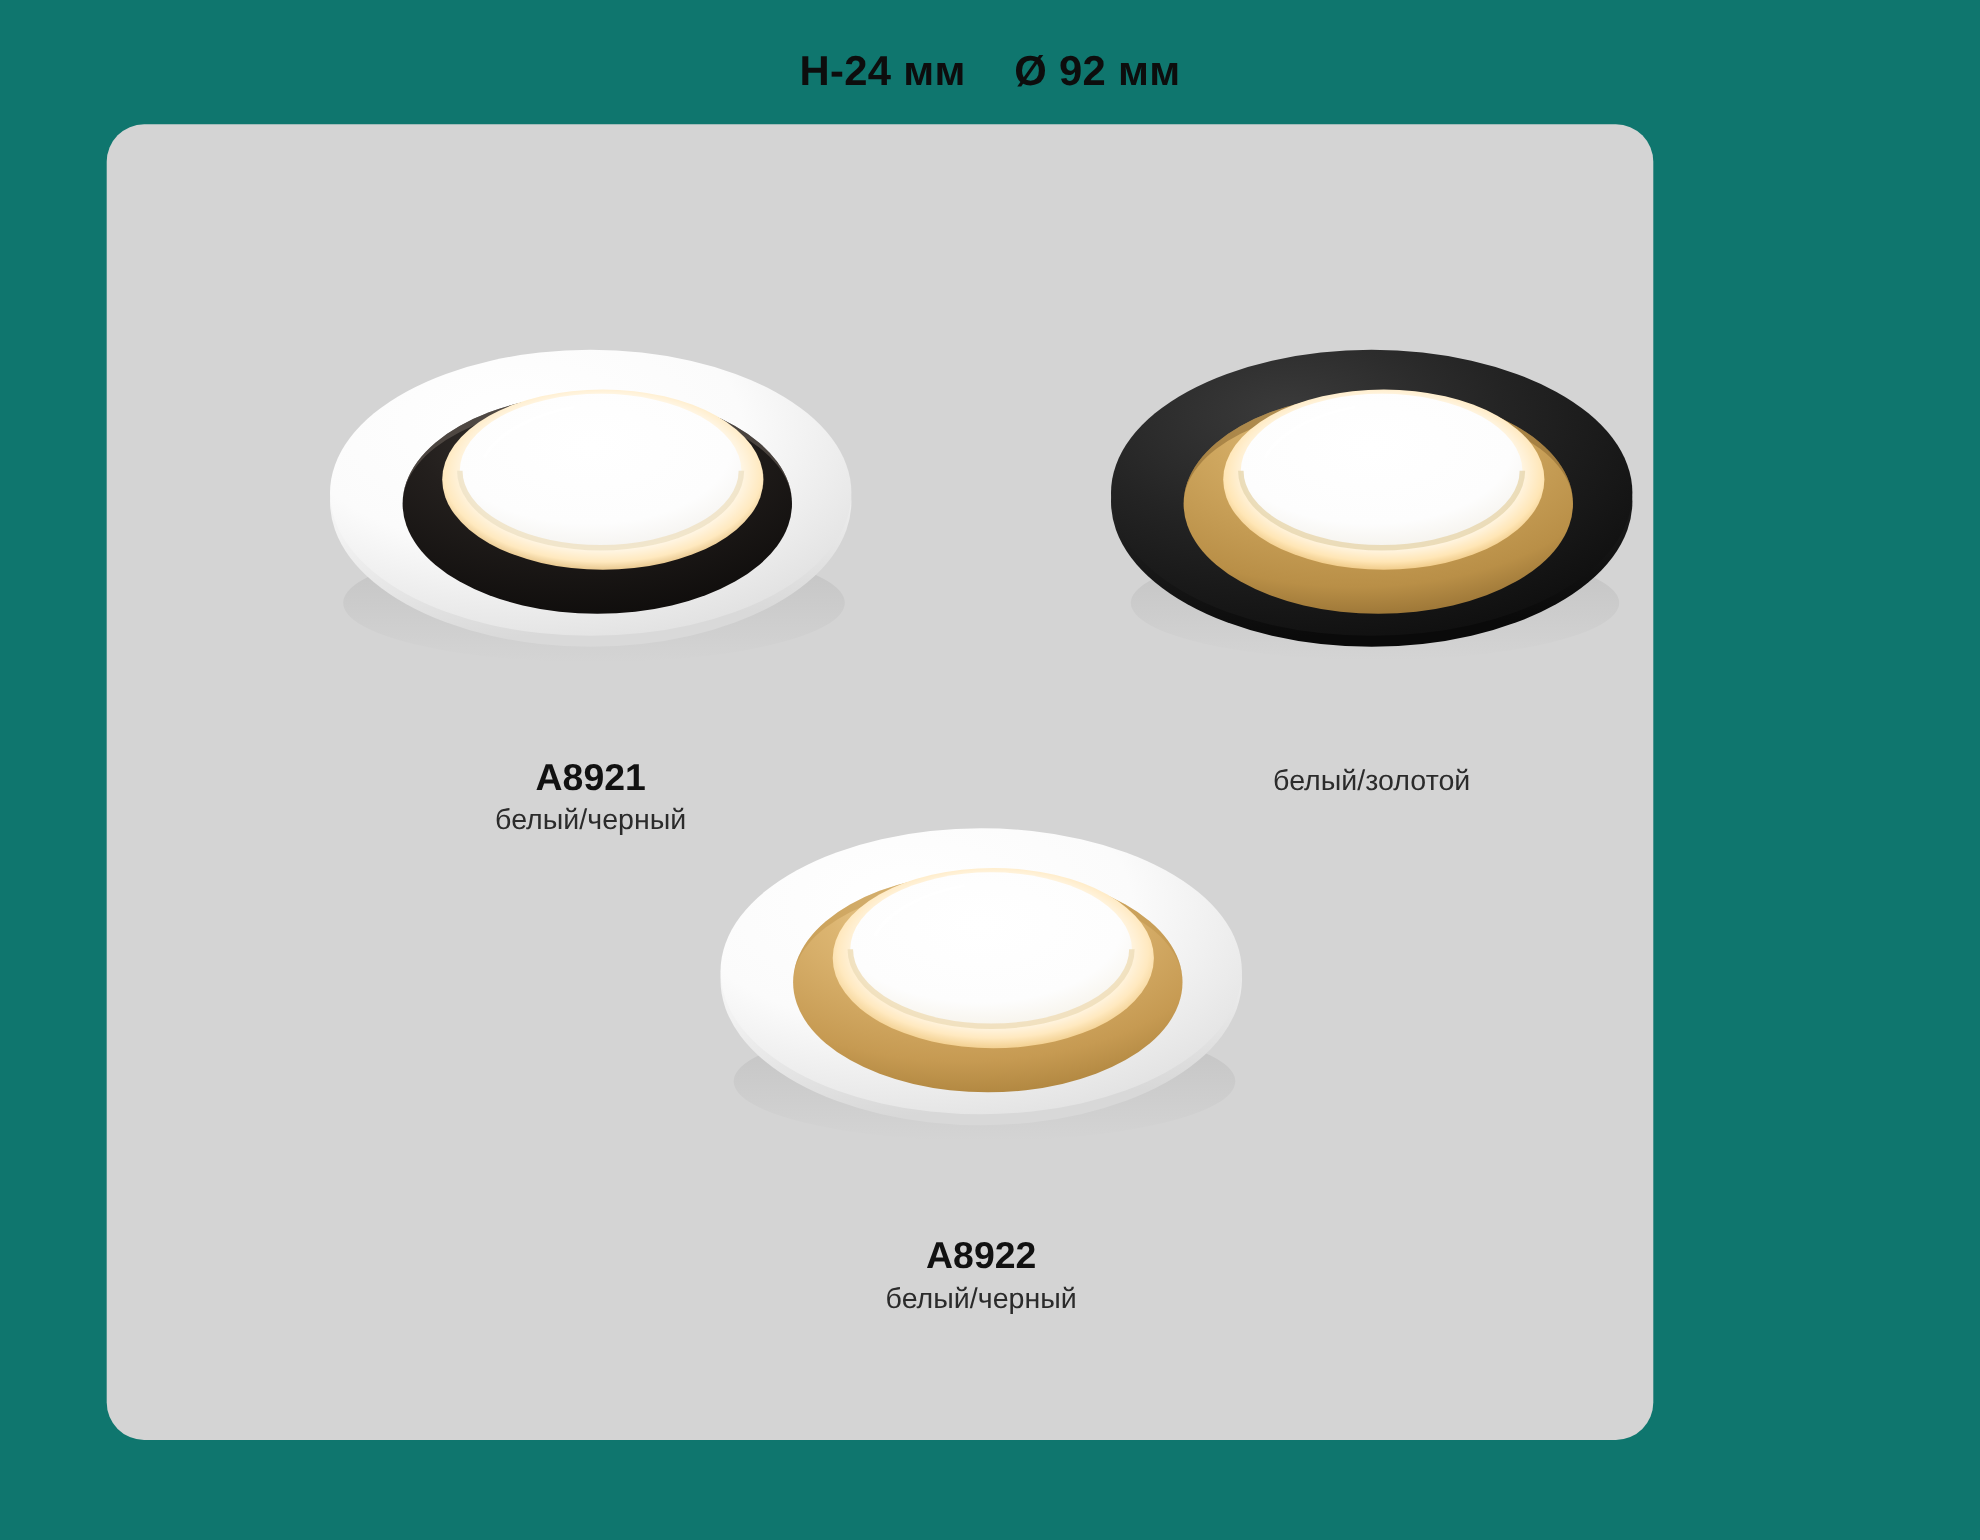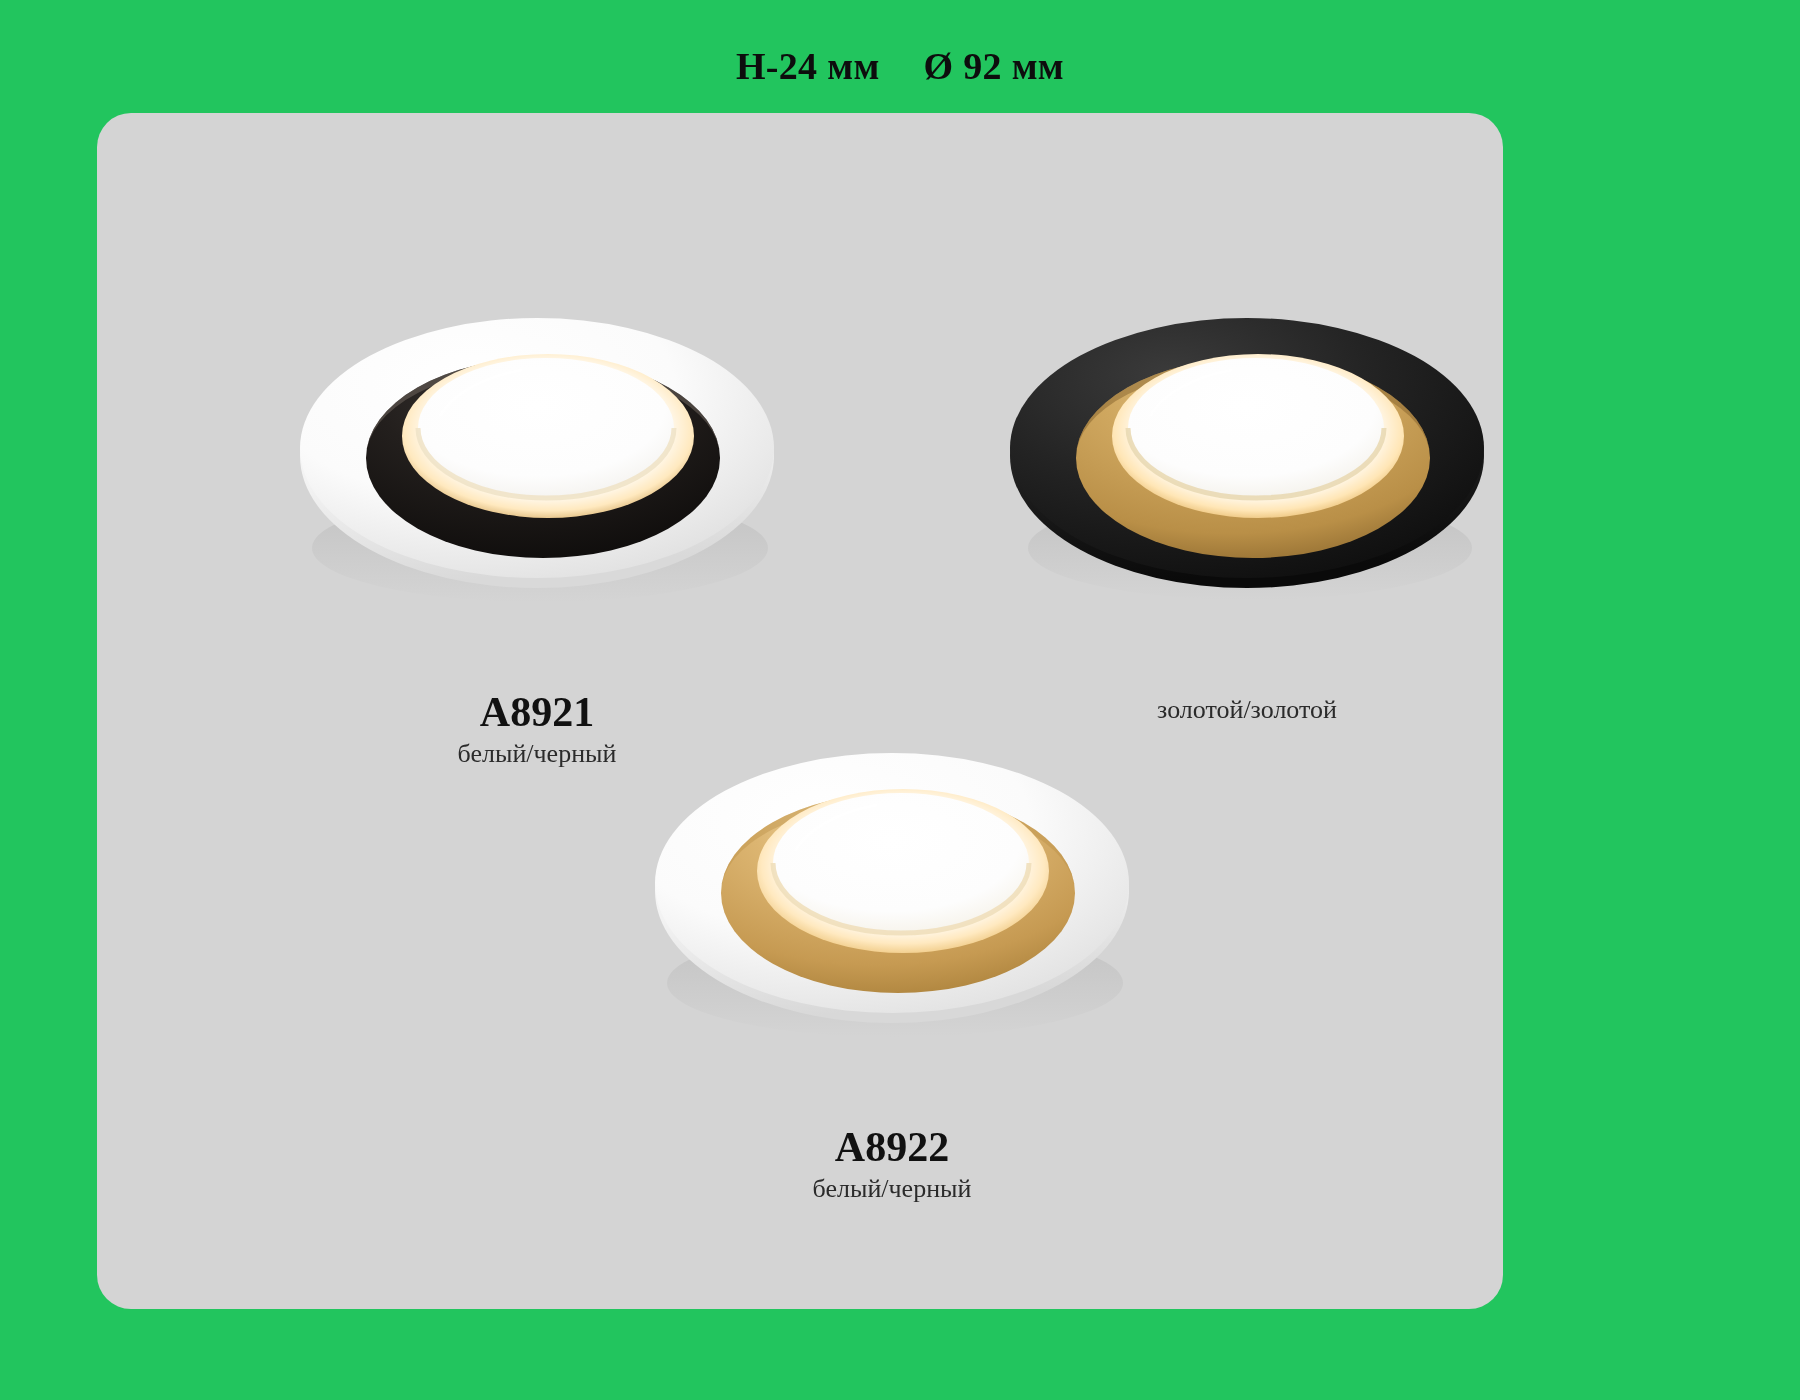--- a/index.html
+++ b/index.html
@@ -8,22 +8,21 @@
     width: 1800px; height: 1400px;
     background: #ffffff;
     font-family: "Liberation Sans", "DejaVu Sans", sans-serif;
     overflow: hidden;
   }
 
   #stage {
     position: relative;
     width: 1800px;
     height: 1400px;
-    background: #22c55e;
-    font-family: Liberation Serif, serif;
+    background: #0f766e;
   }
 
   
   .header {
     position: absolute;
     left: 0; top: 44px;
     width: 1800px;
     text-align: center;
     font-size: 38px;
     font-weight: bold;
@@ -59,21 +58,21 @@
     width: 100%;
     height: 100%;
   }
 
   .caption {
     position: absolute;
     width: 100%;
     text-align: center;
   }
   .caption .code {
-    font-size: 42px;
+    font-size: 34px;
     font-weight: bold;
     color: #111111;
     line-height: 1.05;
     white-space: nowrap;
   }
   .caption .desc {
     font-size: 26px;
     font-weight: 400;
     color: #2b2b2b;
     line-height: 1.5;
@@ -208,21 +207,21 @@
           <ellipse cx="265" cy="140" rx="237" ry="130" fill="url(#g2-trim)"></ellipse>
           <ellipse cx="271" cy="150" rx="177" ry="100" fill="url(#g2-refl)"></ellipse>
           <path d="M94 150 A177 100 0 0 1 448 150 A177 90 0 0 0 94 150 Z" fill="#7d5c27" opacity="0.45"></path>
           <ellipse cx="276" cy="128" rx="146" ry="82" fill="url(#g2-glow)"></ellipse>
           <ellipse cx="274" cy="120" rx="128" ry="70" fill="url(#g2-lens)"></ellipse>
           <path d="M146 120 A128 70 0 0 0 402 120" fill="none" stroke="#e9d9b4" stroke-width="5" opacity="0.9"></path>
           <path d="M168 108 A128 70 0 0 1 250 62" fill="none" stroke="#ffffff" stroke-width="3" opacity="0.6"></path>
         </svg>
       </div>
       <div class="caption">
-        <div class="desc">золотой/золотой</div>
+        <div class="desc">белый/золотой</div>
       </div>
     </div>
 
     <div class="product" id="p3">
       <div class="lamp-wrap">
         <svg class="lamp" viewBox="0 0 530 300">
           <defs>
             <radialGradient id="g3-trim" cx="36%" cy="26%" r="78%">
               <stop offset="0%" stop-color="#ffffff"></stop>
               <stop offset="55%" stop-color="#fbfbfb"></stop>

